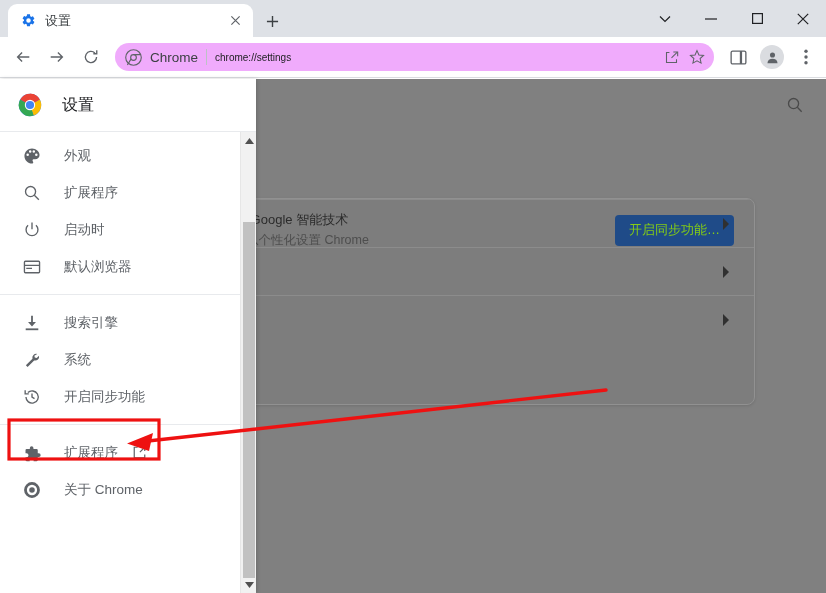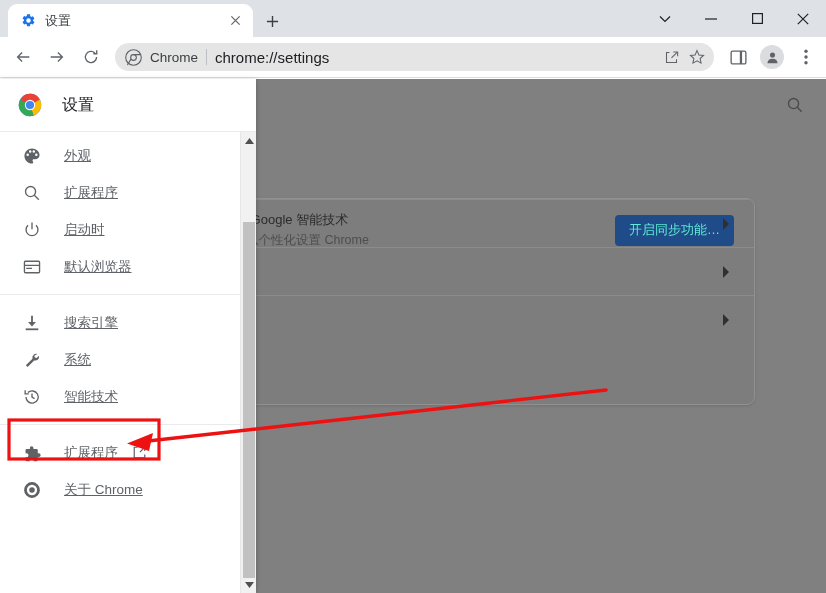--- a/index.html
+++ b/index.html
@@ -59,35 +59,35 @@
     border-bottom: 1px solid #dadce0;
   }
   .tbicon {
     width: 28px; height: 28px; margin-left: 6px;
     display: flex; align-items: center; justify-content: center;
     color: #5f6368; flex: none;
   }
   .tbicon.first { margin-left: 9px; }
   .omnibox {
     flex: 1; height: 28px; margin: 0 4px 0 10px;
-    background: #e5e5e5; border-radius: 14px;
+    background: #f0abfc; border-radius: 14px;
     display: flex; align-items: center; overflow: hidden;
   }
   .omni-icon {
     width: 20px; height: 20px; margin-left: 8px; flex: none;
     display: flex; align-items: center; justify-content: center;
   }
   .omni-scheme {
     margin-left: 7px; font-size: 13.5px; color: #3c4043; white-space: nowrap;
   }
   .omni-sep {
     margin: 0 8px; width: 1px; height: 16px; background: #bdc1c6; flex: none;
   }
   .omni-url {
-    font-size: 15px; color: #202124; white-space: nowrap;
+    font-size: 10px; color: #202124; white-space: nowrap;
     overflow: hidden; text-overflow: ellipsis; flex: 1;
   }
   .omni-right { display: flex; align-items: center; margin-right: 4px; }
   .omni-btn {
     width: 26px; height: 26px; display: flex; align-items: center;
     justify-content: center; color: #5f6368;
   }
   .avatar {
     width: 24px; height: 24px; border-radius: 50%;
     background: #dadce0; display: flex; align-items: center;
@@ -116,21 +116,21 @@
   }
   .card-promo {
     position: absolute; left: 0; top: 0; width: 559px; height: 62px;
     display: flex; align-items: center;
   }
   .promo-text { margin-left: 24px; flex: 1; }
   .promo-title { font-size: 13px; color: #2b2b2b; line-height: 18px; white-space: nowrap; }
   .promo-sub   { font-size: 12.5px; color: #4e4e4e; line-height: 18px; margin-top: 2px; white-space: nowrap; }
   .promo-btn {
     margin-right: 22px; height: 31px; padding: 0 14px;
-    background: #1f4b88; color: #5eead4; font-size: 13px;
+    background: #1f4b88; color: #84cc16; font-size: 13px;
     border: none; border-radius: 4px; white-space: nowrap;
     display: flex; align-items: center; justify-content: center;
   }
   .card-row {
     position: relative; height: 48px;
     border-top: 1px solid #8c8c8c;
     display: flex; align-items: center;
   }
   .row-label { margin-left: 24px; font-size: 13px; color: #2f2f2f; flex: 1; white-space: nowrap; }
   .row-chevron { margin-right: 24px; color: #303030; display: flex; align-items: center; }
@@ -147,21 +147,20 @@
   }
   .sb-logo { margin-left: 18px; width: 24px; height: 24px; flex: none; }
   .sb-title { margin-left: 20px; font-size: 16px; color: #202124; font-weight: 500; }
   .sb-list {
     position: absolute; left: 0; top: 53px; width: 240px; height: 461px;
     overflow: hidden;
   }
   .sb-item {
     height: 37px; display: flex; align-items: center;
     color: #5f6368;
-    text-decoration: underline;
   }
   .sb-ico {
     margin-left: 22px; width: 20px; height: 20px; flex: none;
     display: flex; align-items: center; justify-content: center; color: #5f6368;
   }
   .sb-label { margin-left: 22px; font-size: 13.5px; color: #5f6368; white-space: nowrap; }
   .sb-ext { margin-left: 14px; width: 15px; height: 15px; color: #5f6368; display: flex; }
   .sb-divider { height: 1px; background: #e8eaed; margin: 9px 0 9px 0; }
 
   
@@ -421,21 +420,21 @@
         <span class="sb-label">系统</span>
       </div>
       <div class="sb-item">
         <span class="sb-ico">
           <svg width="18" height="18" viewBox="0 0 20 20" stroke="#5f6368" stroke-width="1.5" fill="none">
             <path d="M3.3 10a6.8 6.8 0 1 0 2.1-4.9"></path>
             <path d="M2.4 2.6 L2.4 6.6 L6.4 6.6"></path>
             <path d="M10 6.2 L10 10.2 L12.8 11.8"></path>
           </svg>
         </span>
-        <span class="sb-label">智能技术</span>
+        <span class="sb-label">开启同步功能</span>
       </div>
 
       <div class="sb-divider"></div>
 
       <div class="sb-item">
         <span class="sb-ico">
           <svg width="18" height="18" viewBox="0 0 20 20" fill="#5f6368">
             <path d="M17.6 10.4h-1.2V6.9a1.3 1.3 0 0 0-1.3-1.3h-3.5V4.4a2 2 0 1 0-4 0v1.2H4.1A1.3 1.3 0 0 0 2.8 6.9v3.3h1.1a2.2 2.2 0 1 1 0 4.4H2.8v3.3c0 .7.6 1.3 1.3 1.3h3.3v-1.1a2.2 2.2 0 1 1 4.4 0v1.1h3.3c.7 0 1.3-.6 1.3-1.3v-3.5h1.2a2 2 0 1 0 0-4z"></path>
           </svg>
         </span>

